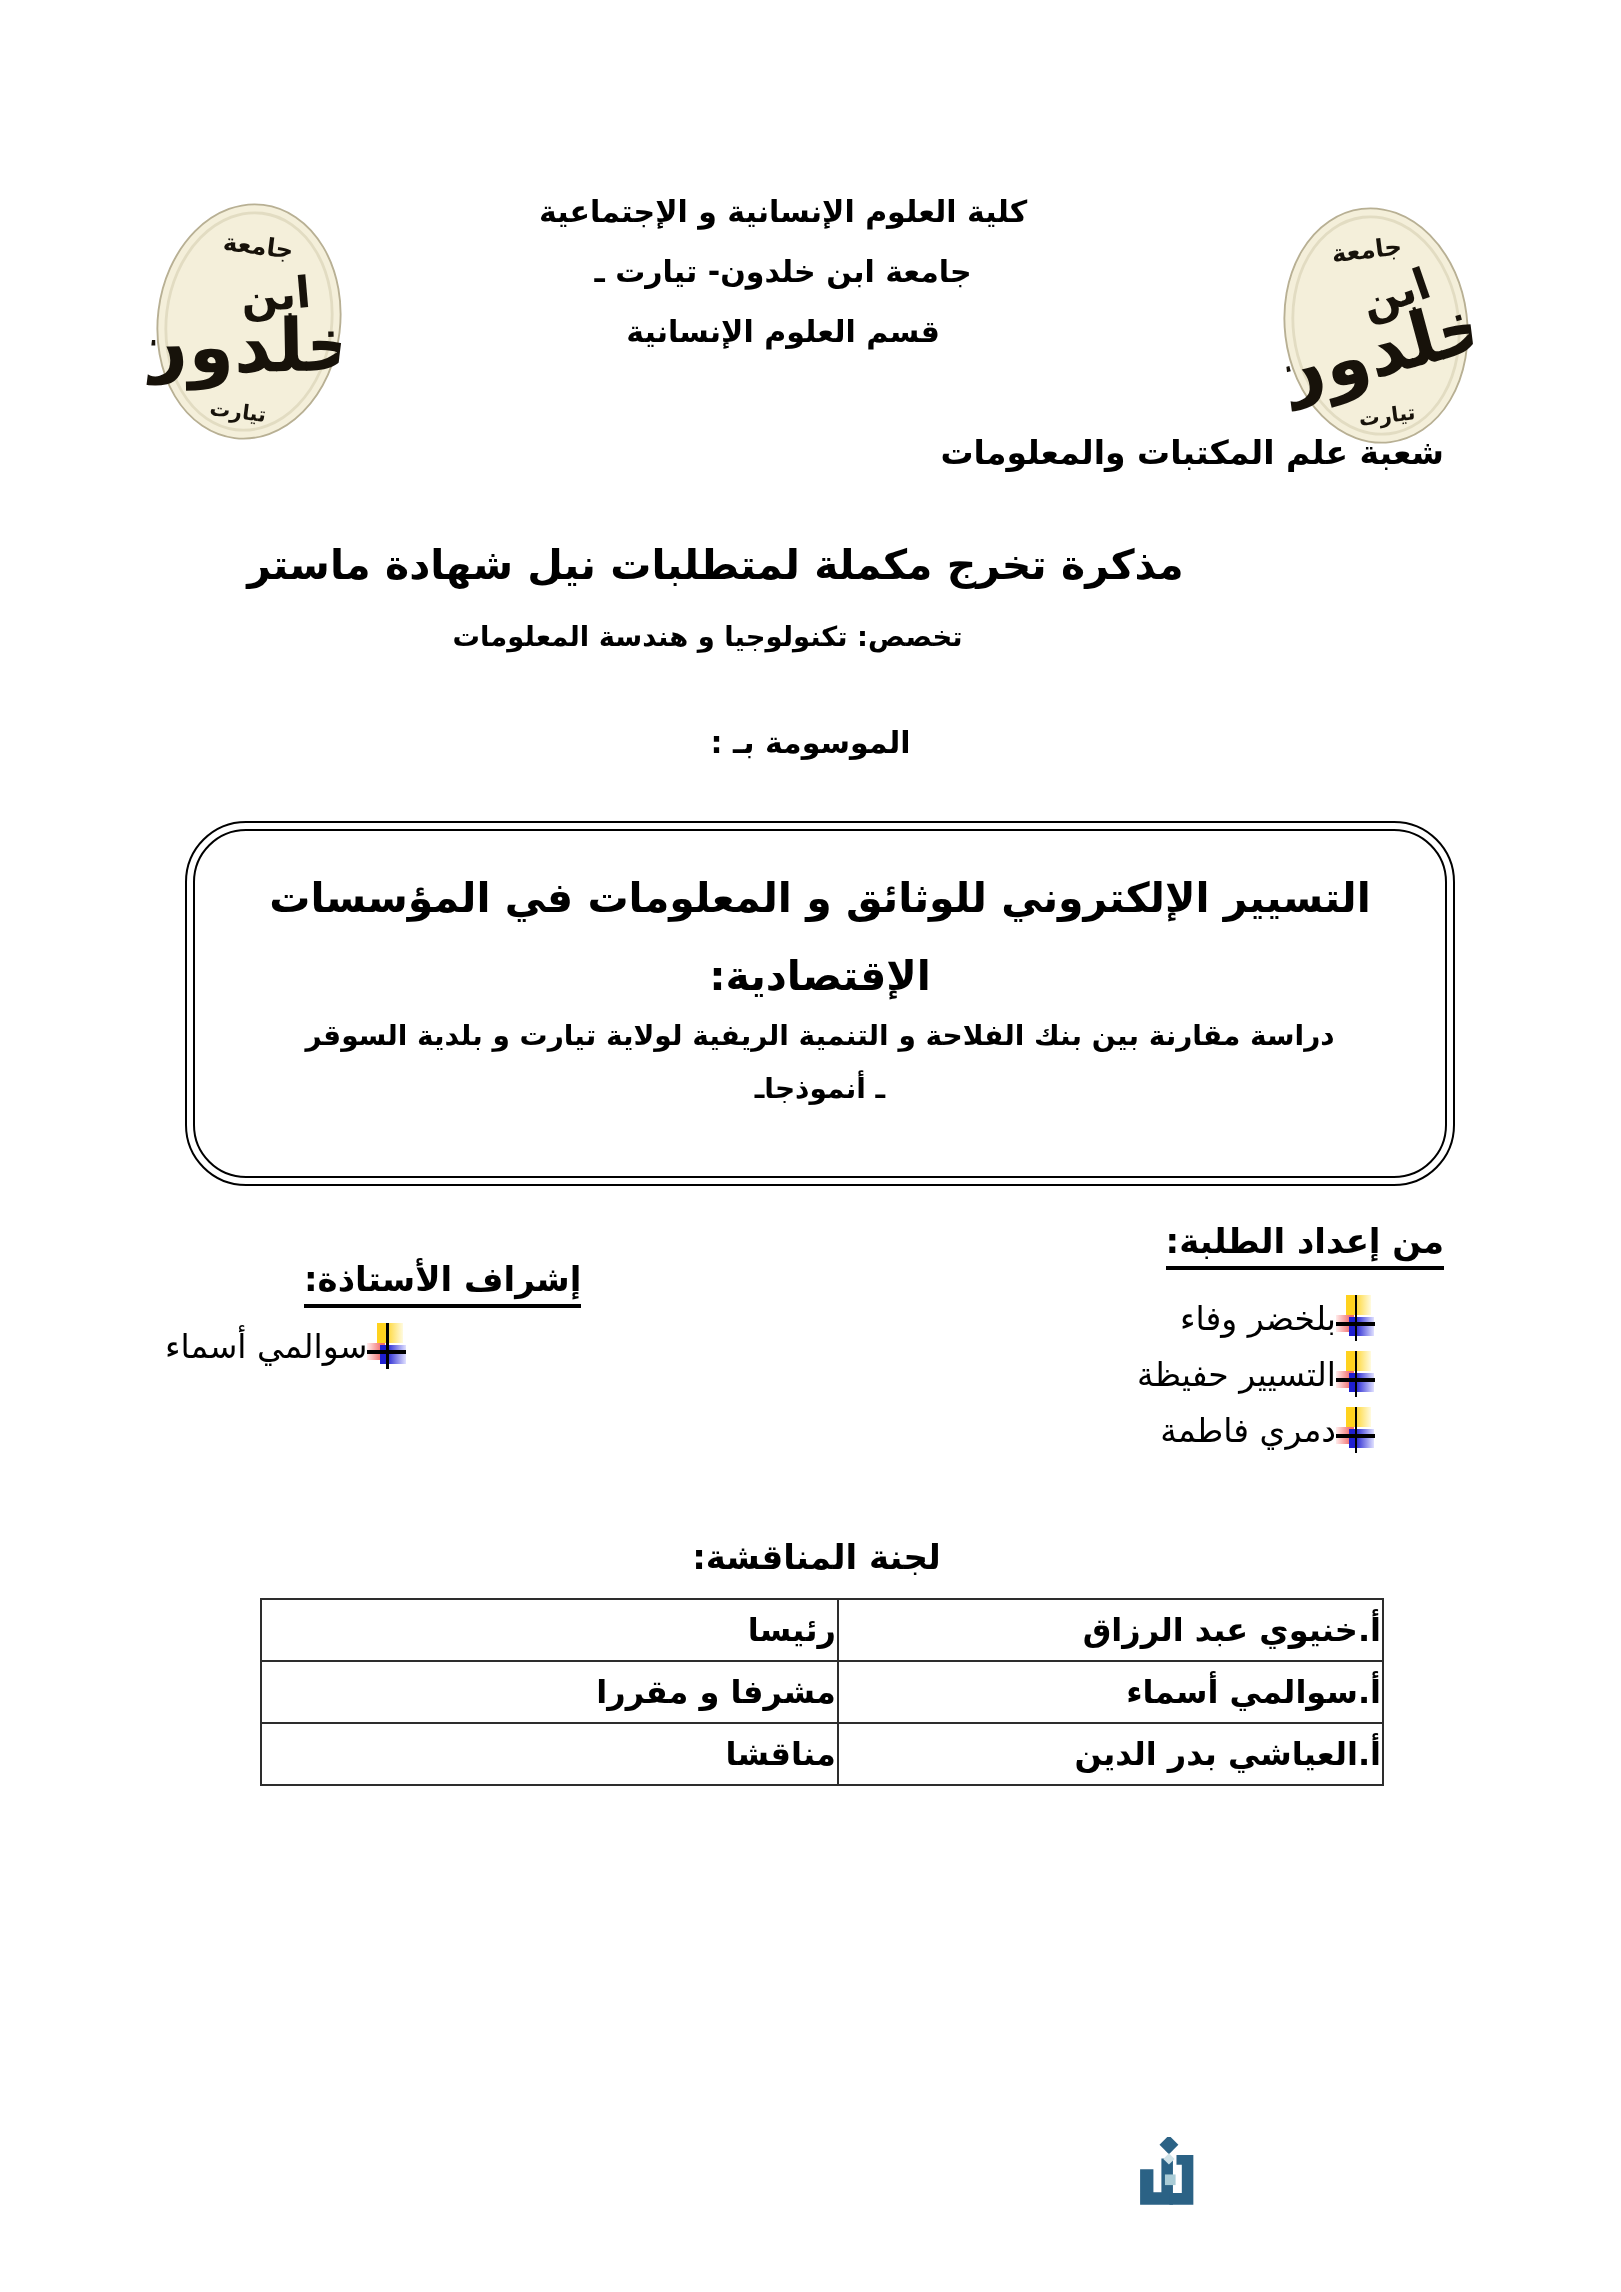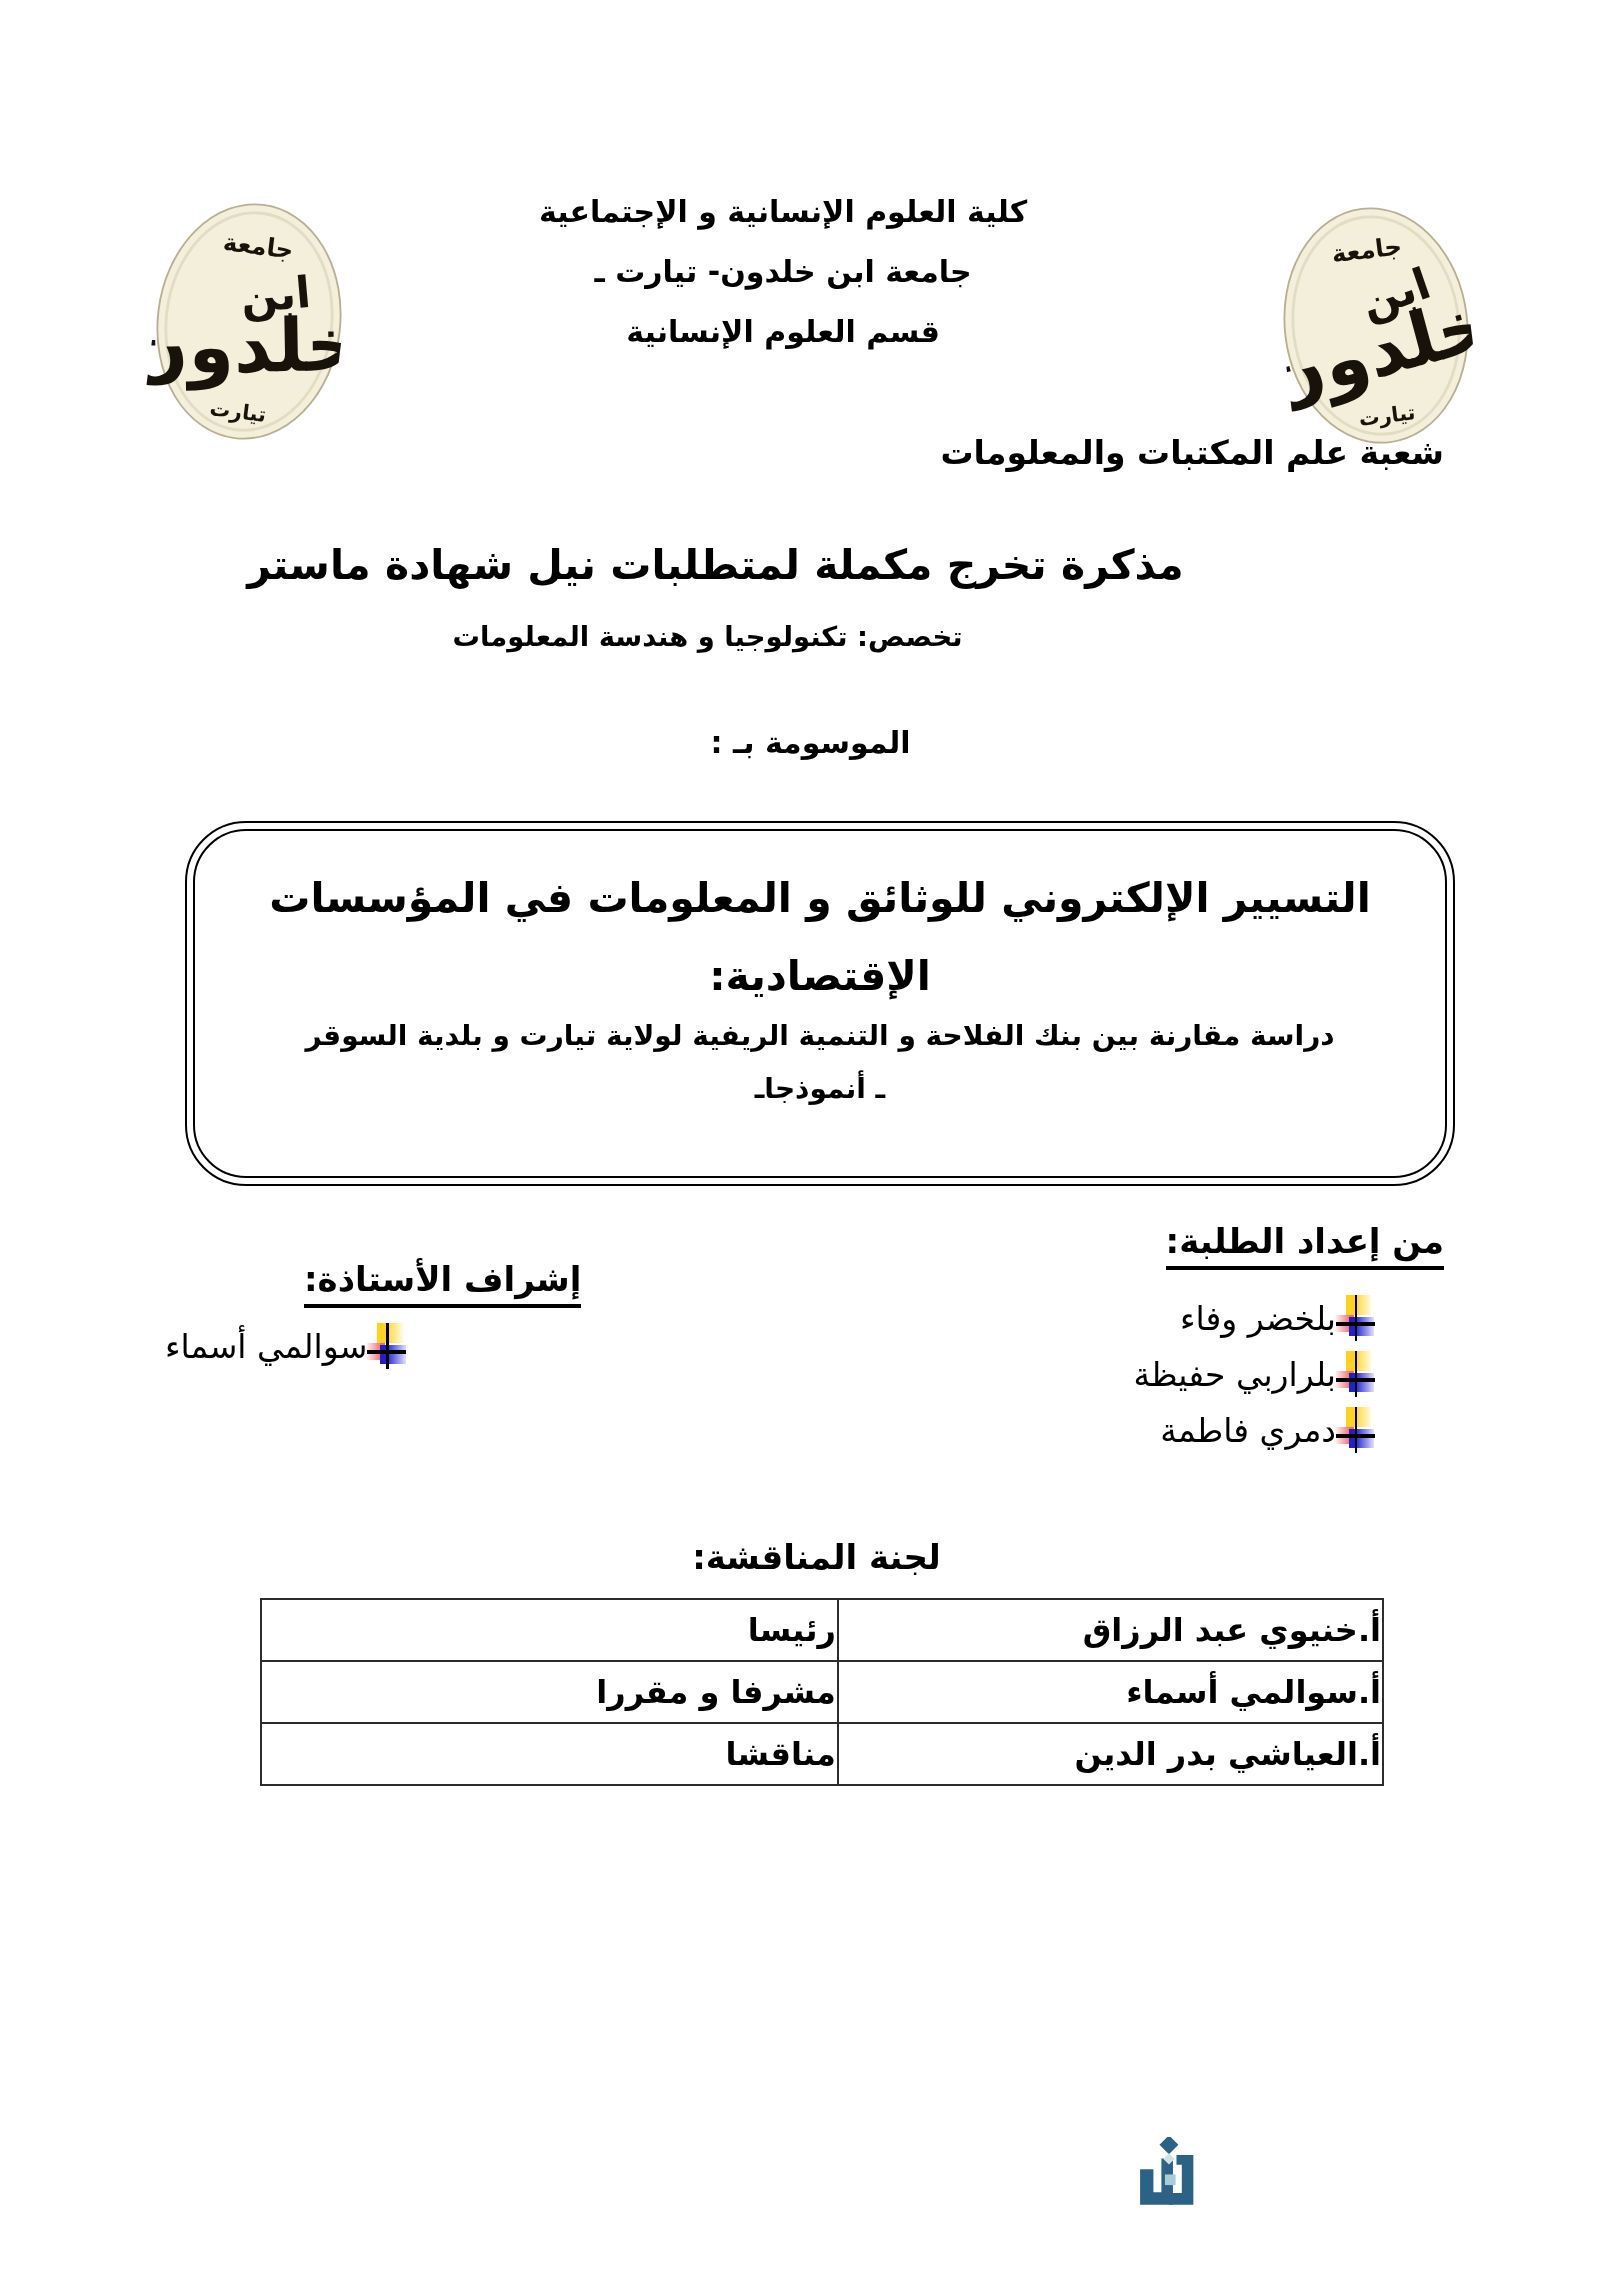--- a/index.html
+++ b/index.html
@@ -166,21 +166,21 @@
       <span class="name-text">بلخضر وفاء</span>
     </div>
     <div class="name-row">
       <span class="bullet">
           <span class="b-yellow"></span>
           <span class="b-red"></span>
           <span class="b-blue"></span>
           <span class="b-v"></span>
           <span class="b-h"></span>
         </span>
-      <span class="name-text">بلراربي حفيظة</span>
+      <span class="name-text">التسيير حفيظة</span>
     </div>
     <div class="name-row">
       <span class="bullet">
           <span class="b-yellow"></span>
           <span class="b-red"></span>
           <span class="b-blue"></span>
           <span class="b-v"></span>
           <span class="b-h"></span>
         </span>
       <span class="name-text">دمري فاطمة</span>

